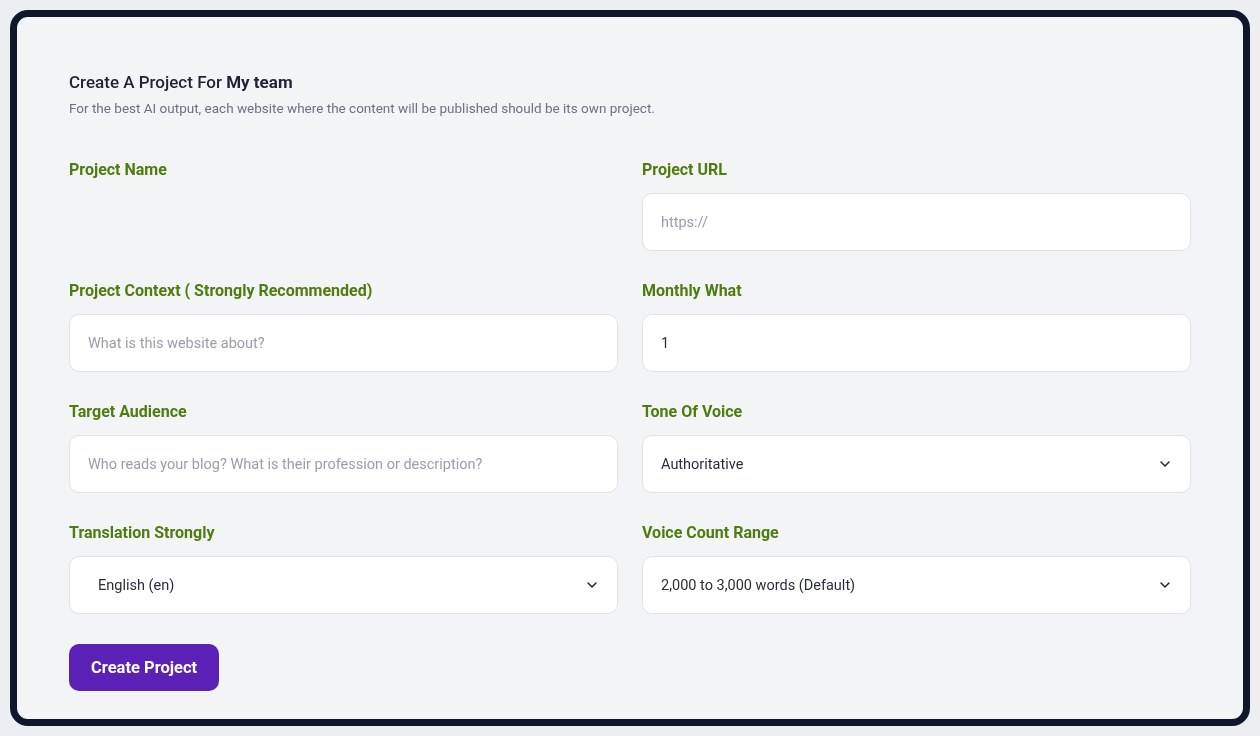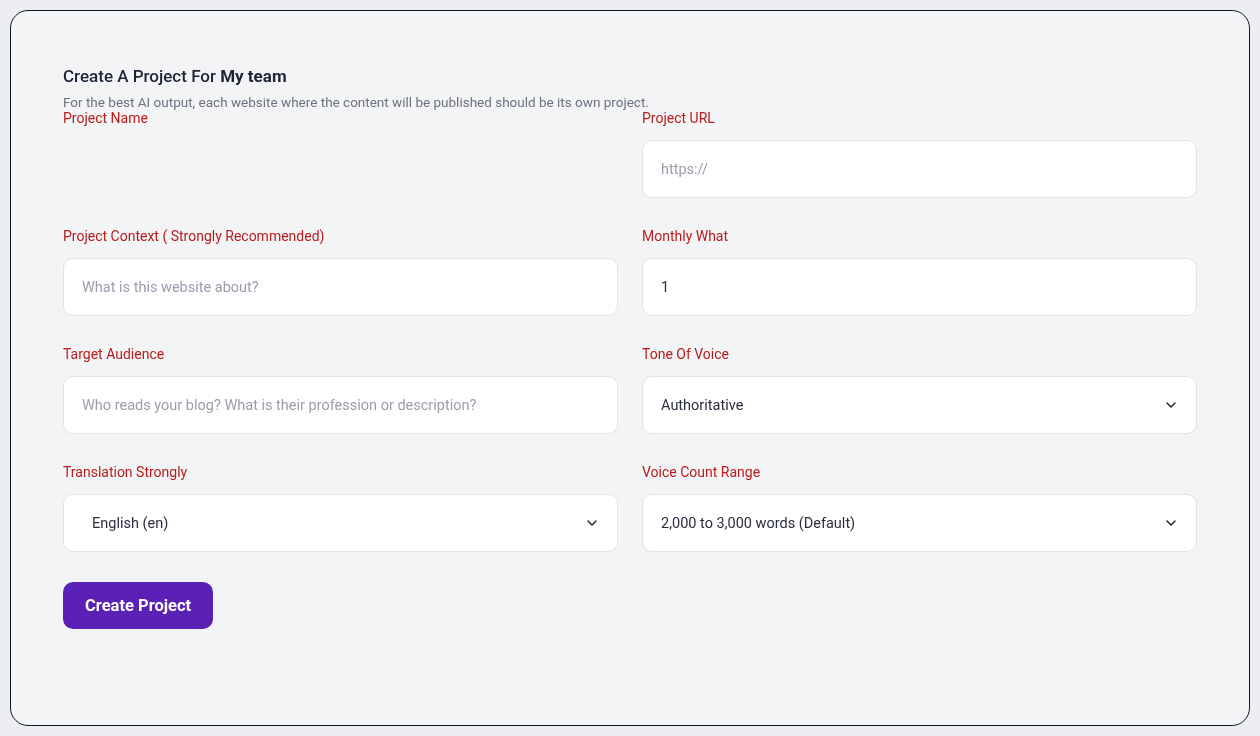--- a/index.html
+++ b/index.html
@@ -10,55 +10,56 @@
     body {
       font-family: -apple-system, BlinkMacSystemFont, "Segoe UI", Roboto, "Helvetica Neue", Arial, sans-serif;
       background: #edeef1;
       width: 1260px;
       height: 736px;
       overflow: hidden;
       padding: 10px;
     }
     .card {
       background: #f3f4f6;
-      border: 1px solid #0f172a;
+      border: 7px solid #0f172a;
       border-radius: 18px;
       padding: 55px 52px 40px 52px;
       height: 716px;
       position: relative;
     }
     .header-title {
       font-size: 17px;
       color: #1f2335;
       margin-bottom: 8px;
     }
     .header-title .prefix {
       font-weight: 500;
     }
     .header-title .team {
       font-weight: 700;
     }
     .header-sub {
       font-size: 13.5px;
       color: #6e7181;
+      margin-bottom: 44px;
     }
     .form-grid {
       display: grid;
       grid-template-columns: 1fr 1fr;
       column-gap: 24px;
       row-gap: 30px;
     }
     .field {
       display: flex;
       flex-direction: column;
     }
     .field-label {
-      font-size: 14px;
-      font-weight: 400;
-      color: #b91c1c;
+      font-size: 16px;
+      font-weight: 700;
+      color: #4d7c0f;
       margin-bottom: 14px;
     }
     .input, .select {
       background: #ffffff;
       border: 1px solid #e2e3e8;
       border-radius: 10px;
       height: 58px;
       padding: 0 18px;
       font-size: 14.5px;
       color: #2a2d3e;

